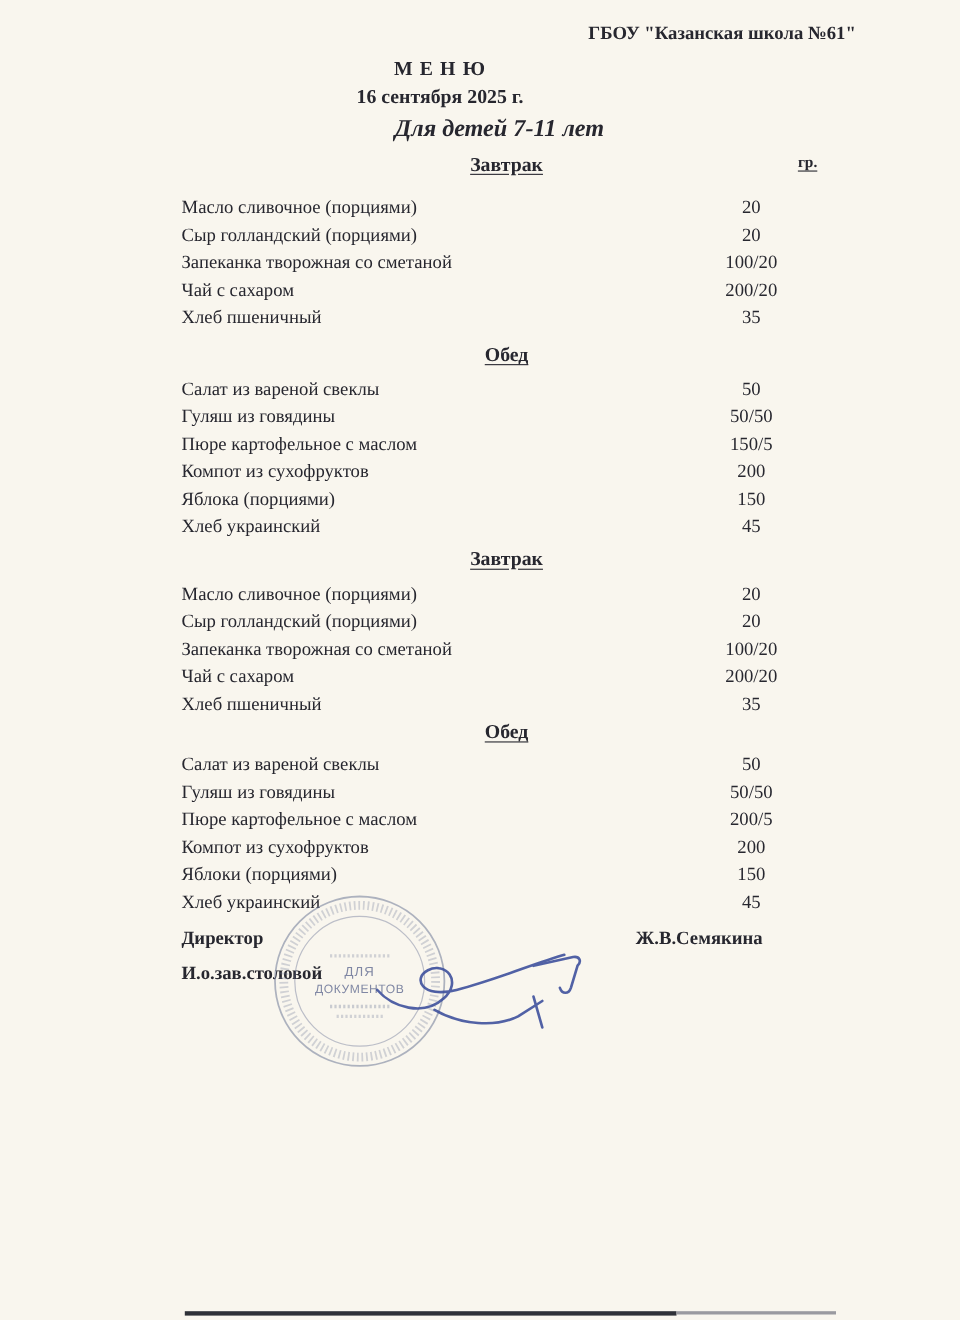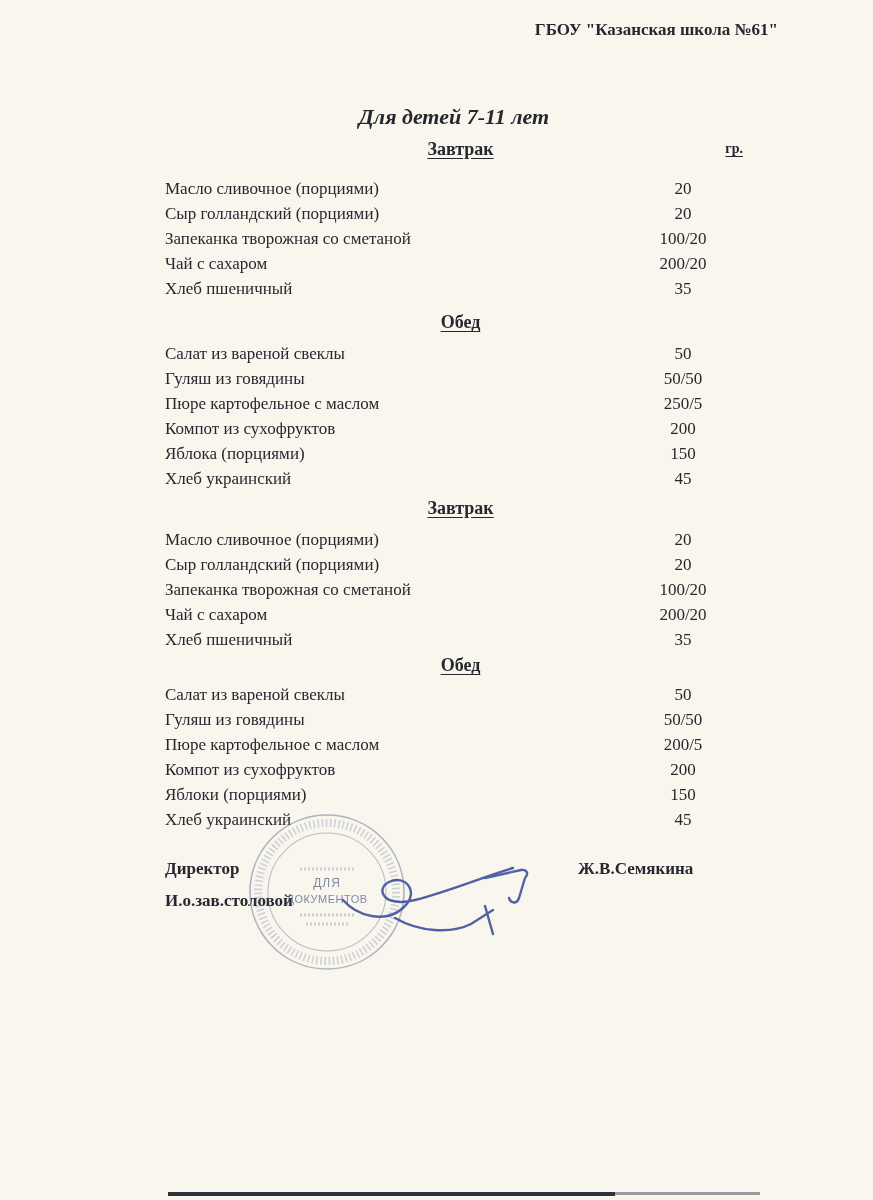--- a/index.html
+++ b/index.html
@@ -83,21 +83,21 @@
   .rows-4 { margin-top: 4px; }
   .menu-row {
     display: flex;
     align-items: baseline;
     height: 25px;
     line-height: 25px;
   }
   .dish { flex: 1; }
   .amt  { width: 120px; text-align: center; }
 
-  .sig-block { margin-top: 24px; }
+  .sig-block { margin-top: 8px; }
   .sig-row {
     display: grid;
     grid-template-columns: 413px 1fr;
     height: 26px;
     line-height: 26px;
     font-weight: bold;
   }
   .sig-row + .sig-row { margin-top: 6px; gap: 36px; }
 
   .stamp {
@@ -131,20 +131,24 @@
     background: #9a9aa0;
   }
 </style>
 </head>
 <body>
 
 <div class="page">
 
   <div class="org">ГБОУ "Казанская школа №61"</div>
 
+  <div class="title-wrap">
+    <div class="title">М Е Н Ю</div>
+    <div class="date">16 сентября 2025 г.</div>
+  </div>
 
   <div class="content">
 
     <div class="age-heading">Для детей 7-11 лет</div>
 
     <div class="meal-header mh-1">
       <span class="meal-name"><span class="u">Завтрак</span></span>
       <span class="unit"><span class="u">гр.</span></span>
     </div>
 
@@ -179,21 +183,21 @@
       <div class="menu-row">
         <span class="dish">Салат из вареной свеклы</span>
         <span class="amt">50</span>
       </div>
       <div class="menu-row">
         <span class="dish">Гуляш из говядины</span>
         <span class="amt">50/50</span>
       </div>
       <div class="menu-row">
         <span class="dish">Пюре картофельное с маслом</span>
-        <span class="amt">250/5</span>
+        <span class="amt">150/5</span>
       </div>
       <div class="menu-row">
         <span class="dish">Компот из сухофруктов</span>
         <span class="amt">200</span>
       </div>
       <div class="menu-row">
         <span class="dish">Яблока (порциями)</span>
         <span class="amt">150</span>
       </div>
       <div class="menu-row">

